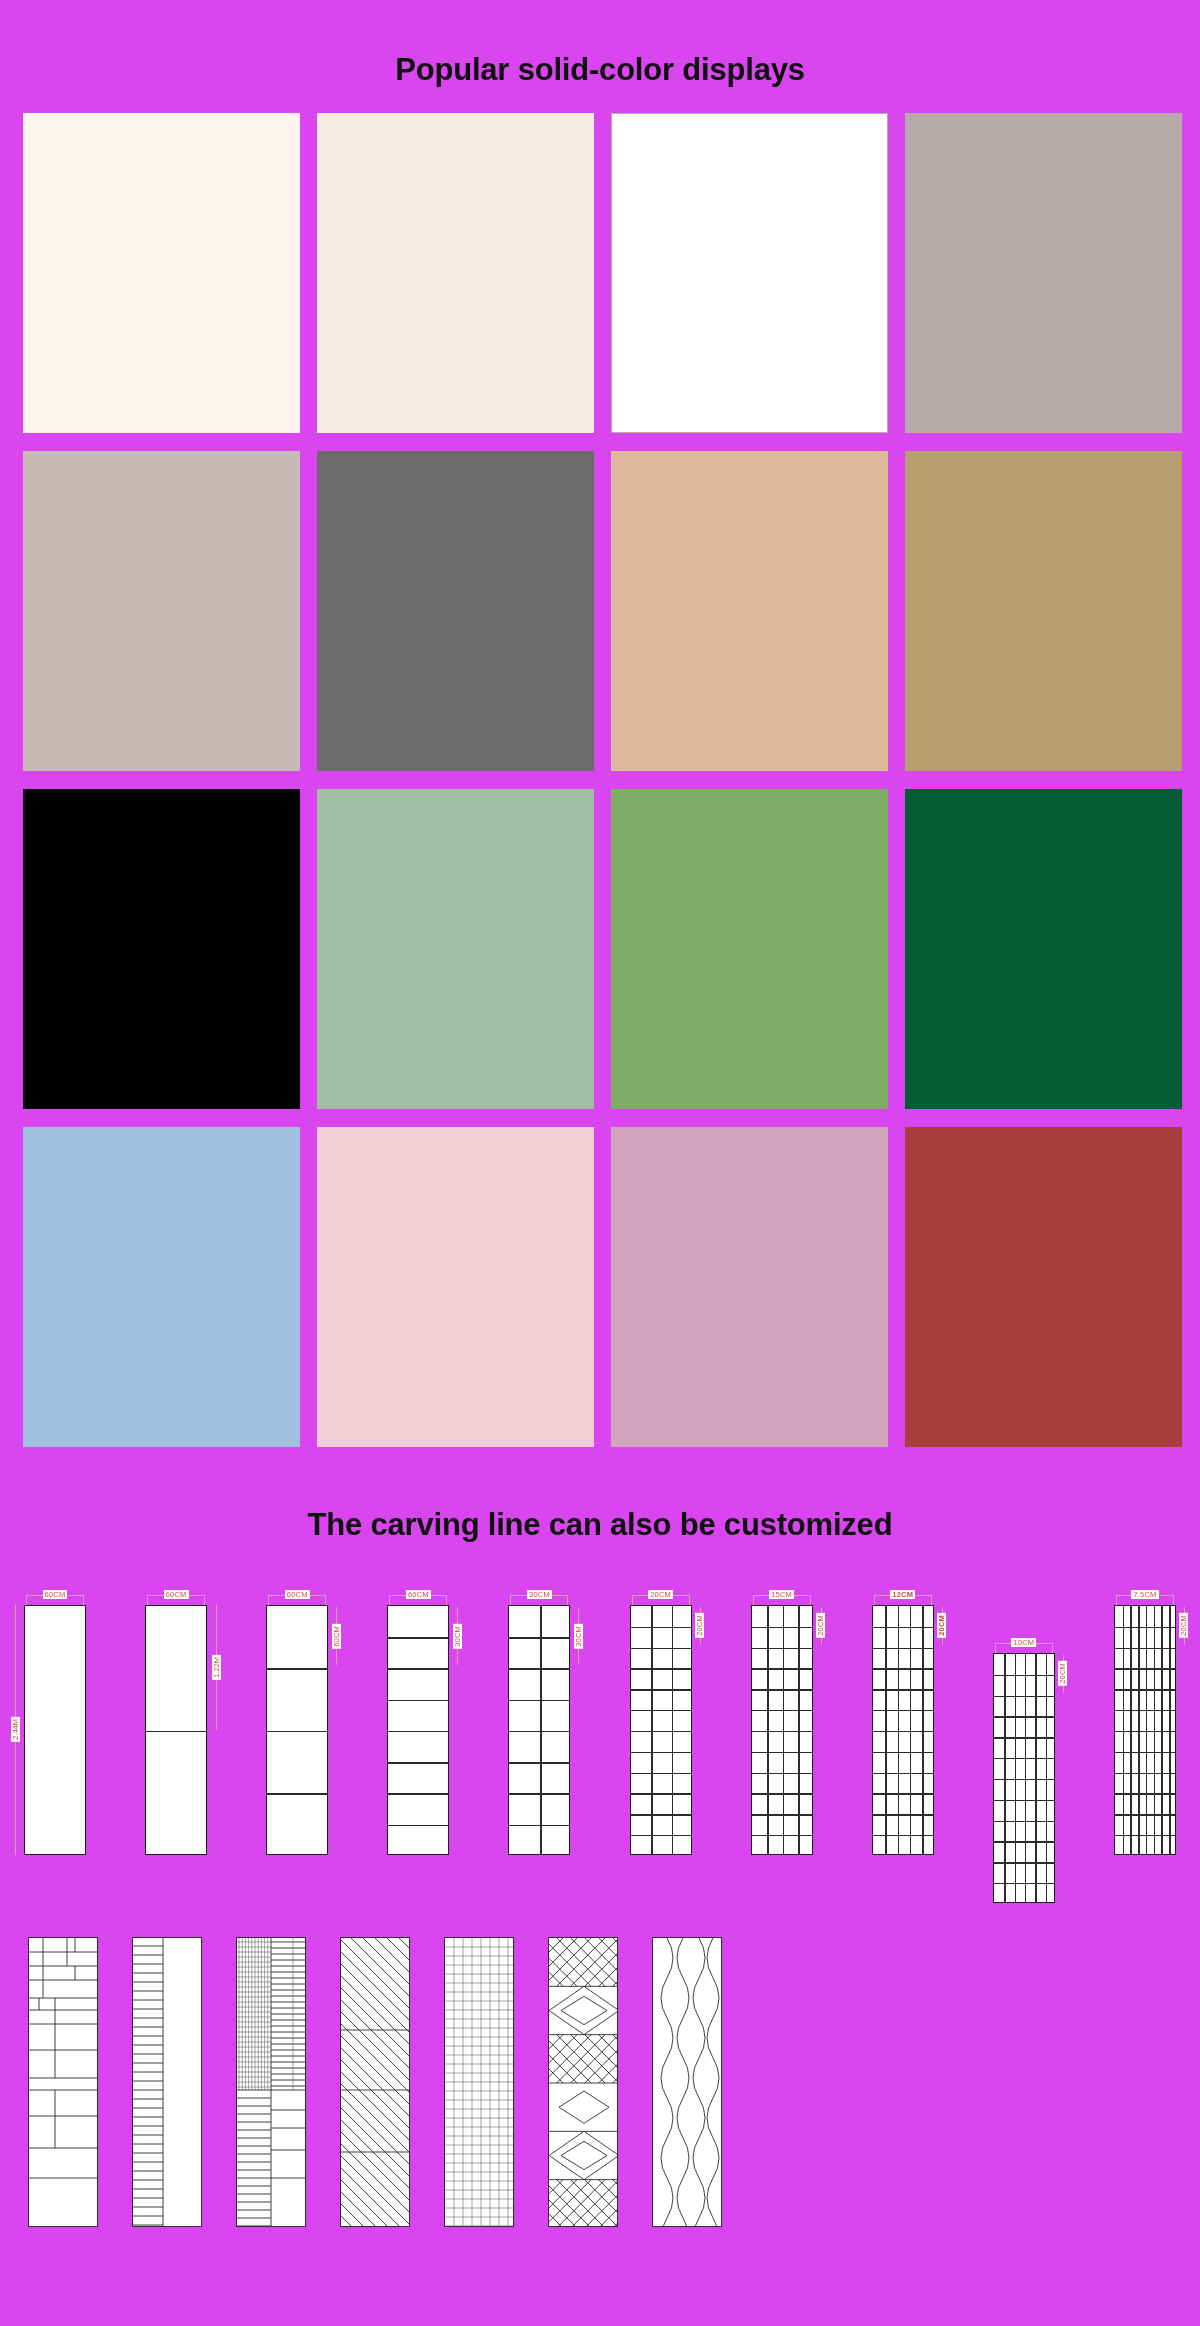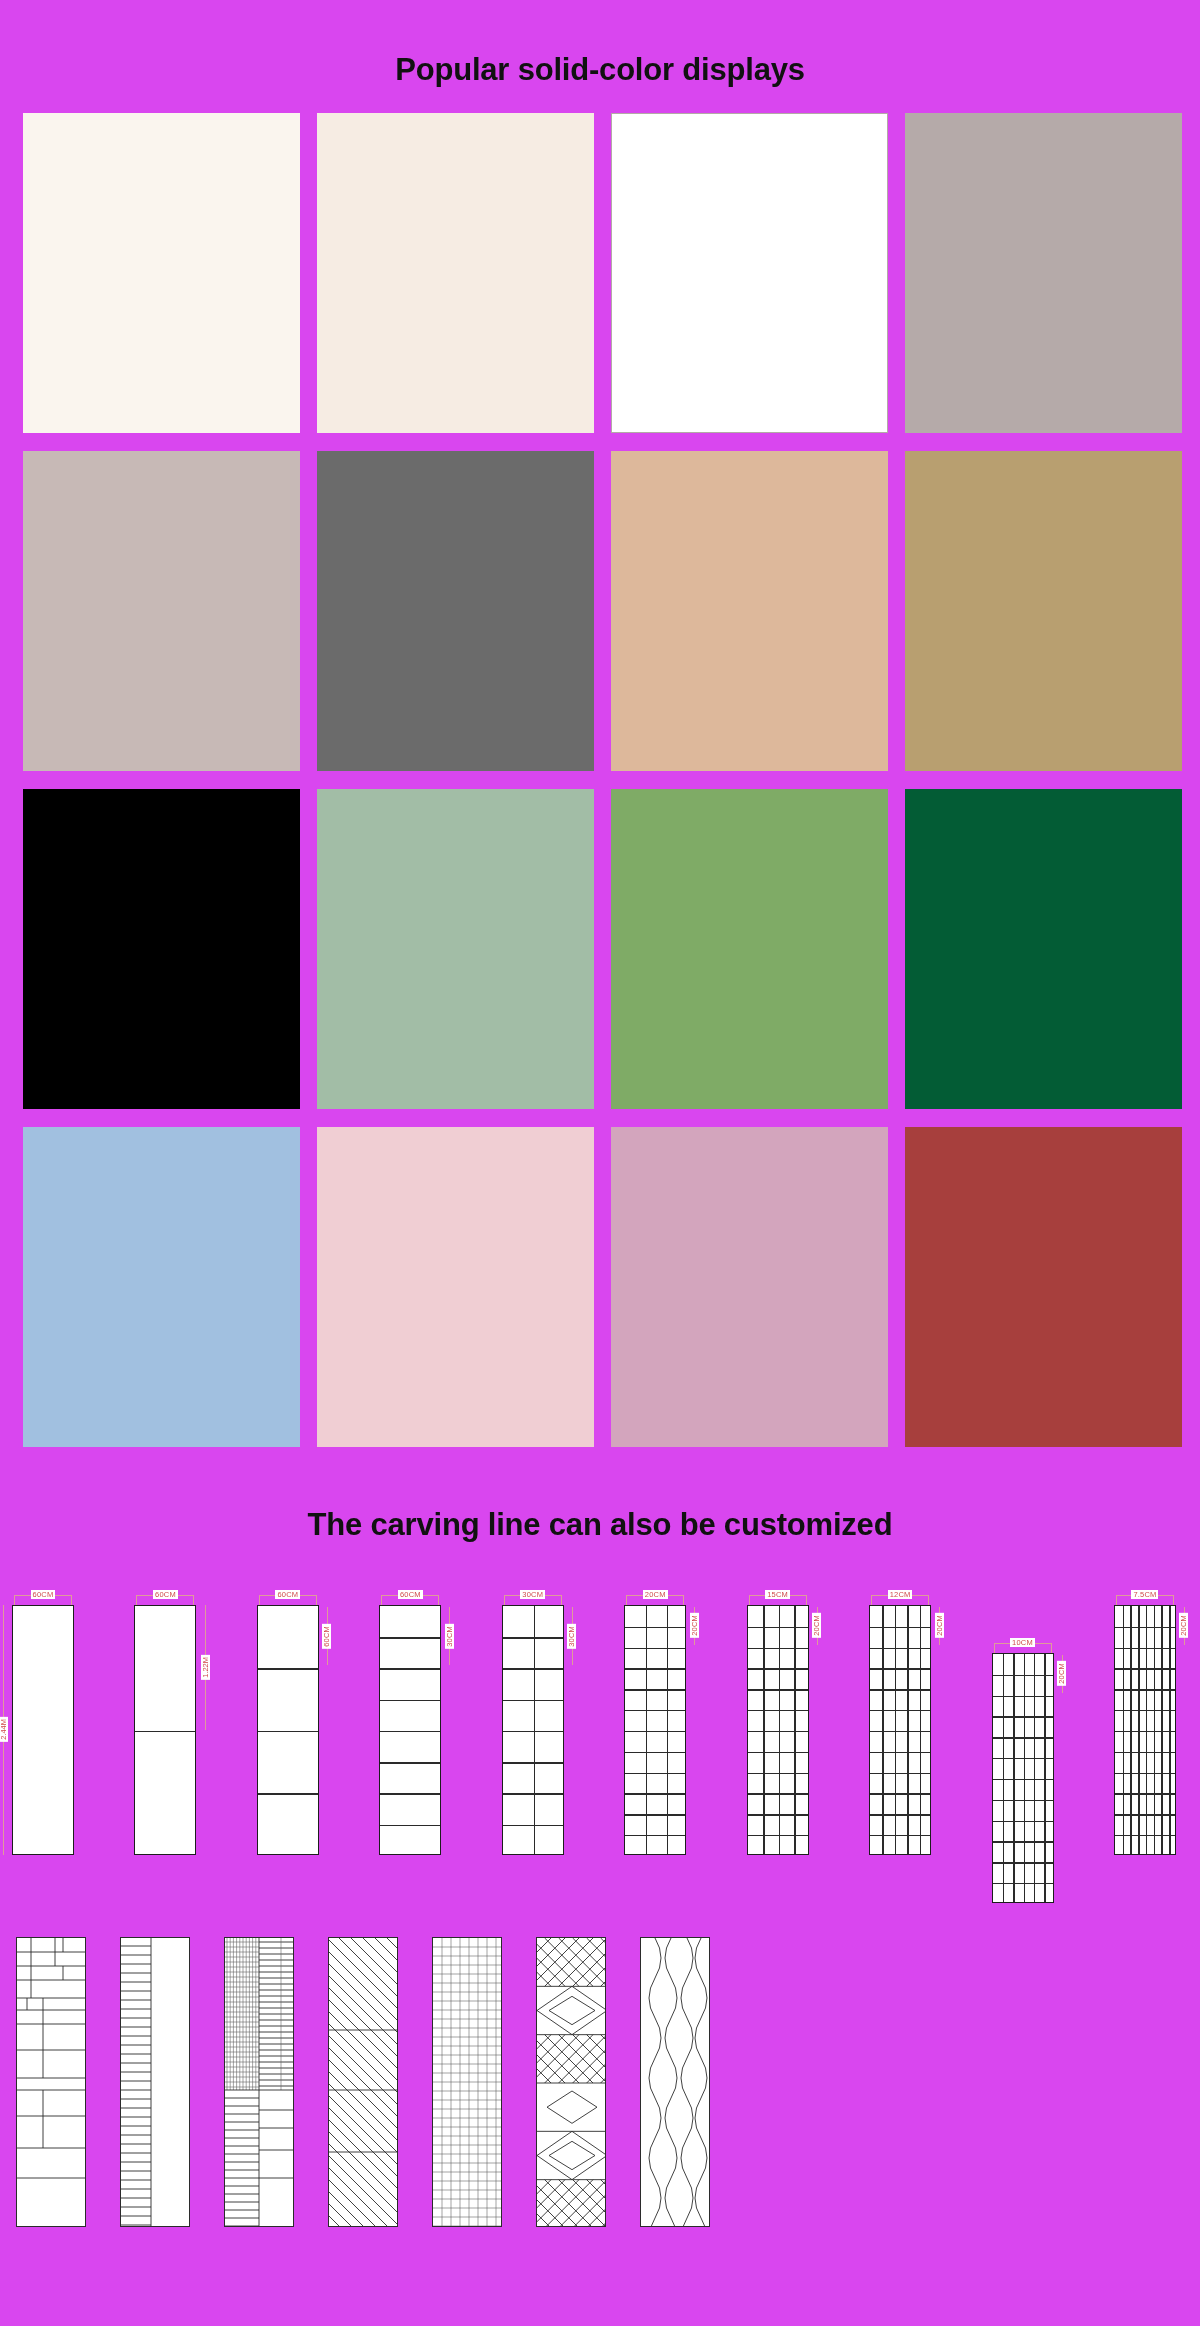--- a/index.html
+++ b/index.html
@@ -38,21 +38,21 @@
   .swatch {
     height: 320px;
     width: 100%;
   }
   .swatch.bordered { border: 1px solid #b3aaa6; }
 
   
   #title-carving { padding-top: 34px; }
 
   .carving-wrap {
-    padding: 16px 14px 40px 2px;
+    padding: 16px 14px 40px 14px;
   }
   .panel-row {
     display: flex;
     align-items: flex-start;
     justify-content: space-between;
     gap: 0px;
   }
   .panel-unit {
     position: relative;
     display: flex;
@@ -356,21 +356,21 @@
               <div class="vline" style="left: 15.5px;"></div>
               <div class="vline" style="left: 31px;"></div>
               <div class="vline" style="left: 46.5px;"></div>
             </div>
             <div class="dim-side right" style="height: 41.6667px; top: 0px; bottom: auto;">
               <div class="vline-r"></div>
               <span class="vlabel">20CM</span>
             </div>
           </div>
         </div>
-        <div class="panel-unit" style="width: 82px;">
+        <div class="panel-unit" style="width: 82px; font-weight: bold;">
           <div class="dim-top" style="width: 62px;">
             <div class="dim-line"></div>
             <div class="tick l"></div>
             <div class="tick r"></div>
             <span class="dim-label">12CM</span>
           </div>
           <div style="position: relative; width: 62px;">
             <div class="panel" style="width: 62px; height: 250px;">
               <div class="hline" style="top: 20.8333px;"></div>
               <div class="hline" style="top: 41.6667px;"></div>

